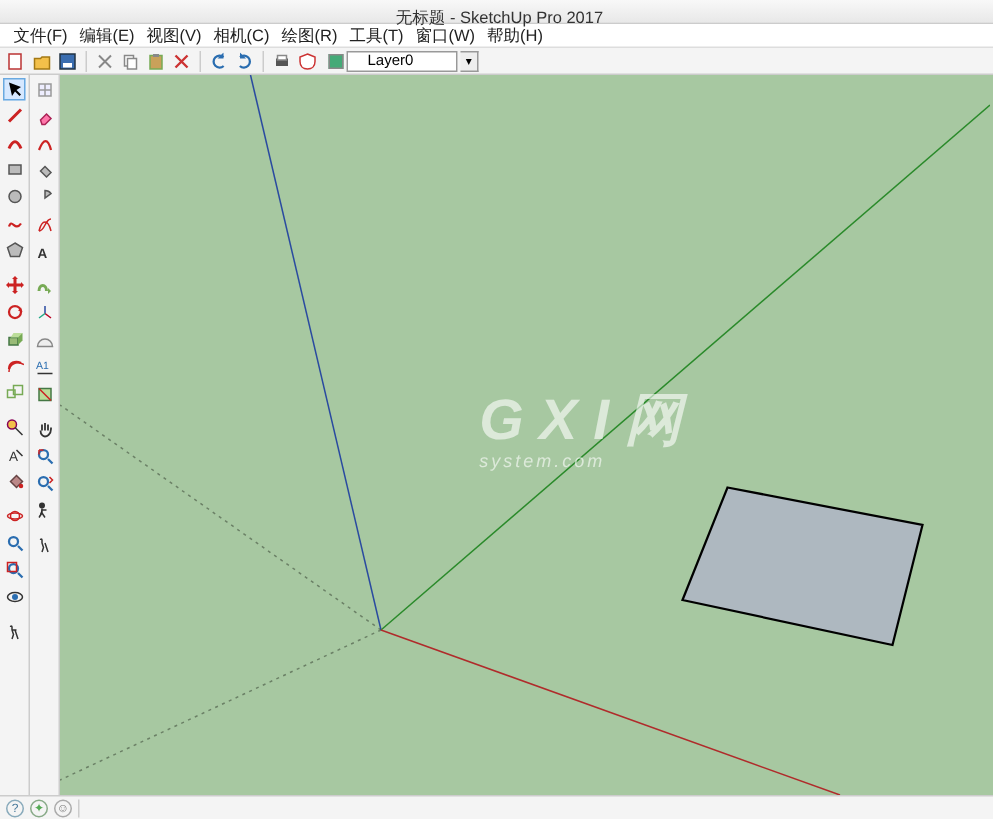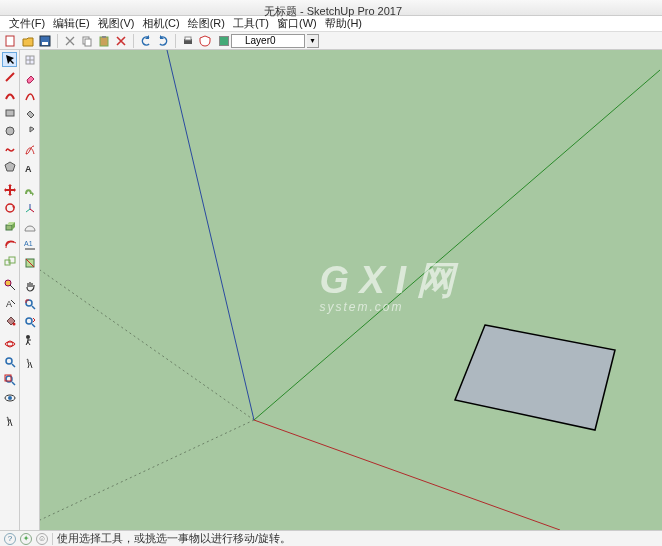--- a/index.html
+++ b/index.html
@@ -364,14 +364,13 @@
       <span class="sub">system.com</span>
     </div>
   </div>
 </div>
 
 <div class="statusbar">
   <div class="hint-icon">?</div>
   <div class="hint-icon" style="border-color:#8a8;color:#5a5">✦</div>
   <div class="hint-icon" style="border-color:#aaa;color:#777">☺</div>
   <span style="border-left:1px solid #ccc;height:12px"></span>
-  <span>使用选择工具，或挑选一事物以进行移动/旋转。</span>
 </div>
 
 </body></html>

